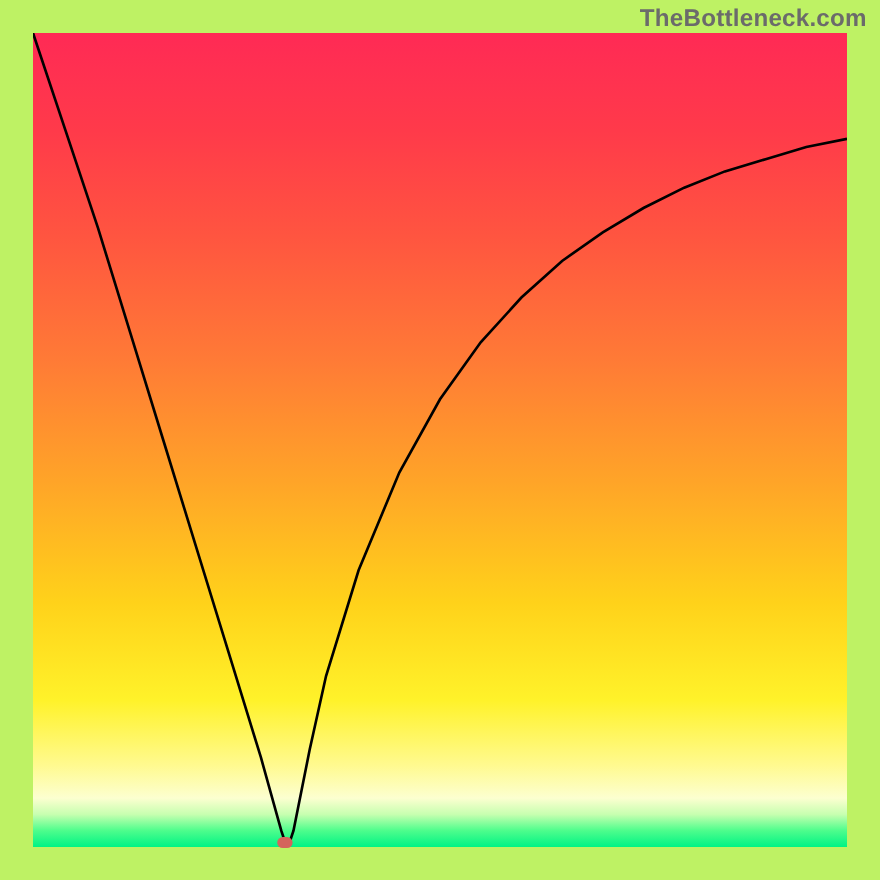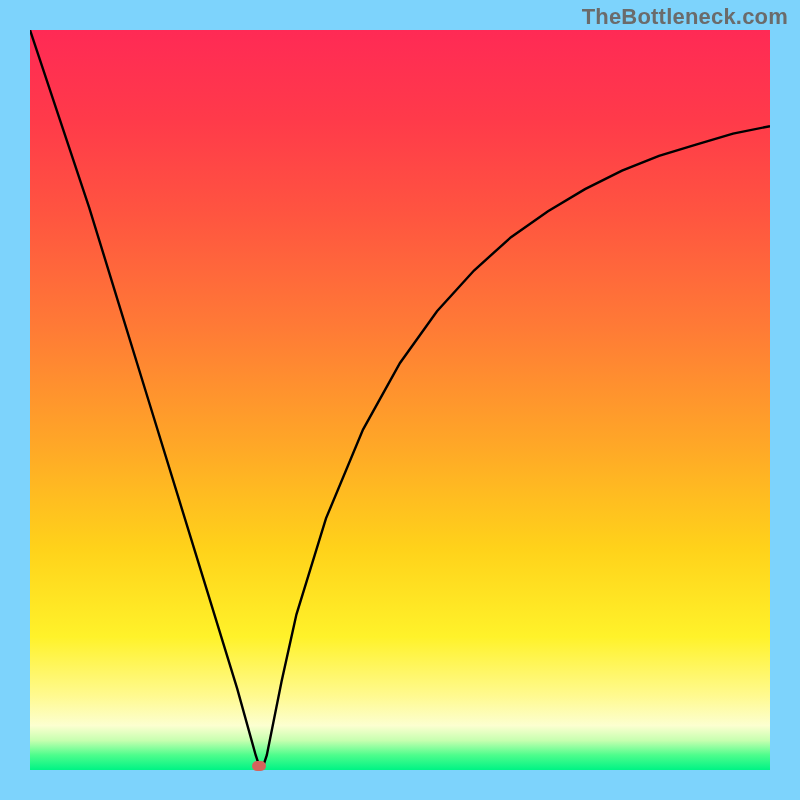--- a/index.html
+++ b/index.html
@@ -8,21 +8,21 @@
     width: 800px;
     height: 800px;
     background: #000;
     overflow: hidden;
     font-family: Arial, Helvetica, sans-serif;
   }
   .frame {
     position: relative;
     width: 800px;
     height: 800px;
-    background: #7dd3fc;
+    background: #bef264;
   }
   .watermark {
     position: absolute;
     top: 4px;
     right: 12px;
     color: #6b6b6b;
     font-size: 22px;
     font-weight: 600;
     letter-spacing: 0.2px;
     z-index: 20;

